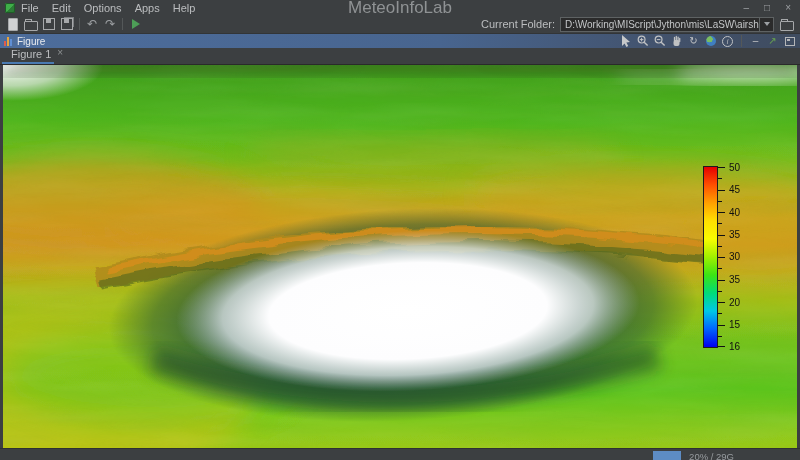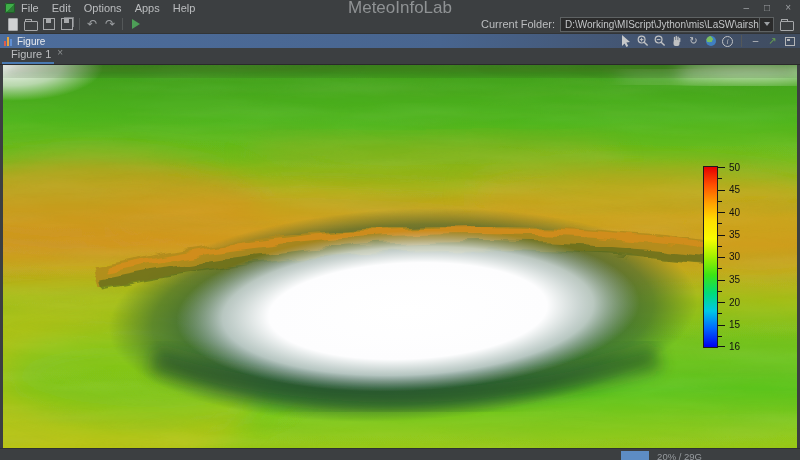--- a/index.html
+++ b/index.html
@@ -75,21 +75,21 @@
   .colorbar{position:absolute;left:703px;top:101px;width:60px;height:182px;}
   .cbbar{position:absolute;left:0;top:0;width:13px;height:180px;border:1px solid #1c1c1c;box-sizing:content-box;}
   .cbticks{position:absolute;left:15px;top:1px;width:44px;height:180px;}
   .cbticks .tick{position:absolute;left:0;width:7px;height:1px;background:#111;}
   .cbticks .tick.minor{width:4px;}
   .cbticks .tlab{position:absolute;left:11px;height:11px;line-height:11px;font-size:10px;color:#101010;}
 
   
   .statusbar{height:14px;flex:0 0 14px;background:#3c3f41;border-top:1px solid #2e3132;
              display:flex;align-items:center;justify-content:flex-end;}
-  .membar{display:flex;align-items:flex-start;gap:8px;margin-right:98px;}
+  .membar{display:flex;align-items:flex-start;gap:8px;margin-right:66px;}
   .memblock{width:28px;height:10px;background:#5d8cc4;}
   .memtext{font-size:9.5px;color:#979b9f;}
 </style>
 </head>
 <body>
 
 <div class="app">
 
   <div class="titlebar">
     <span class="applogo"></span>

